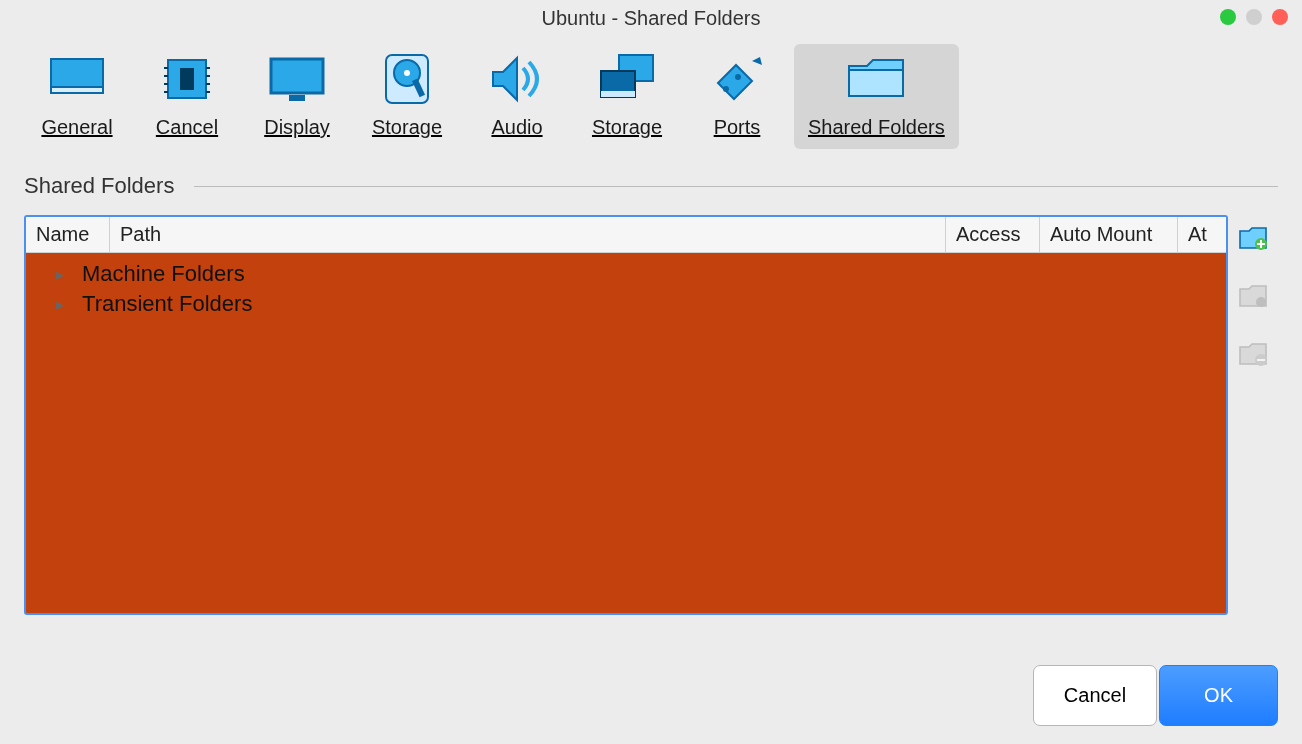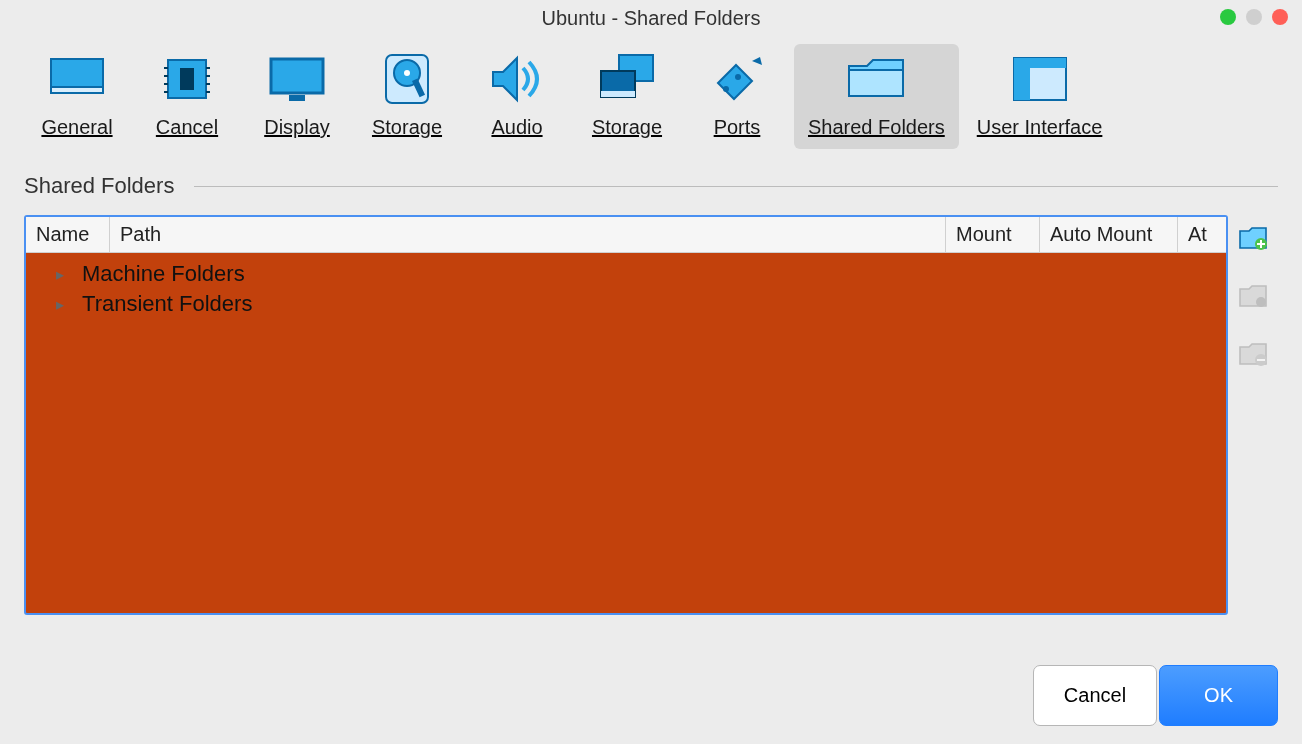--- a/index.html
+++ b/index.html
@@ -262,43 +262,33 @@
   </div>
   <div class="tool-item selected">
     <div class="tool-icon">
       <svg width="62" height="46" viewBox="0 0 62 46">
           <path d="M4 10 h18 l6 -6 h30 v36 h-54 z" fill="#6fd0ff" stroke="#0a6aa8" stroke-width="2"></path>
           <rect x="4" y="14" width="54" height="26" fill="#aee4ff" stroke="#0a6aa8" stroke-width="2"></rect>
         </svg>
     </div>
     <span>Shared Folders</span>
   </div>
-  <div class="tool-item">
-    <div class="tool-icon">
-      <svg width="56" height="46" viewBox="0 0 56 46">
-          <rect x="2" y="2" width="52" height="42" fill="#cdeafe" stroke="#0a6aa8" stroke-width="2"></rect>
-          <rect x="2" y="2" width="52" height="10" fill="#2aa8e8"></rect>
-          <rect x="2" y="12" width="16" height="32" fill="#2aa8e8"></rect>
-        </svg>
-    </div>
-    <span>User Interface</span>
-  </div>
 </div>
 
 <div class="section-header">
   <span class="section-label">Shared Folders</span>
   <div class="section-rule"></div>
 </div>
 
 <div class="main-area">
   <div class="table-frame">
     <div class="table-head">
       <div class="th name">Name</div>
       <div class="th path">Path</div>
-      <div class="th access">Mount</div>
+      <div class="th access">Access</div>
       <div class="th automount">Auto Mount</div>
       <div class="th at">At</div>
     </div>
     <div class="table-body">
       <div class="tree-row">
           <span>Machine Folders</span>
         </div>
       <div class="tree-row">
           <span>Transient Folders</span>
         </div>

